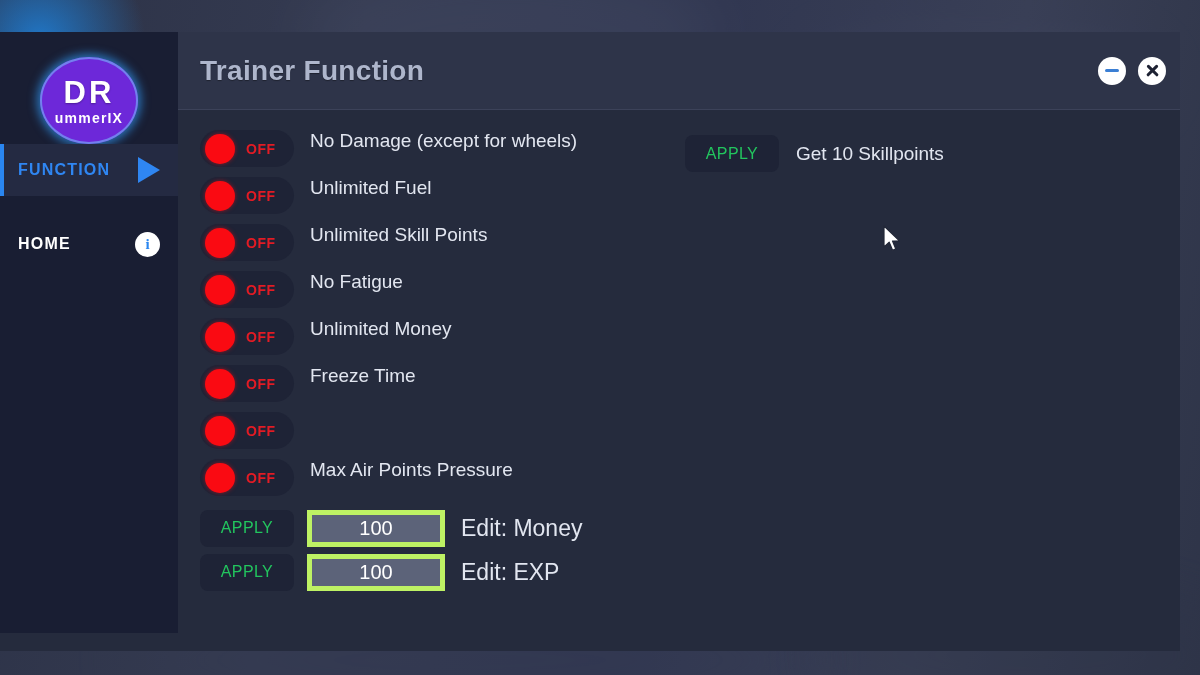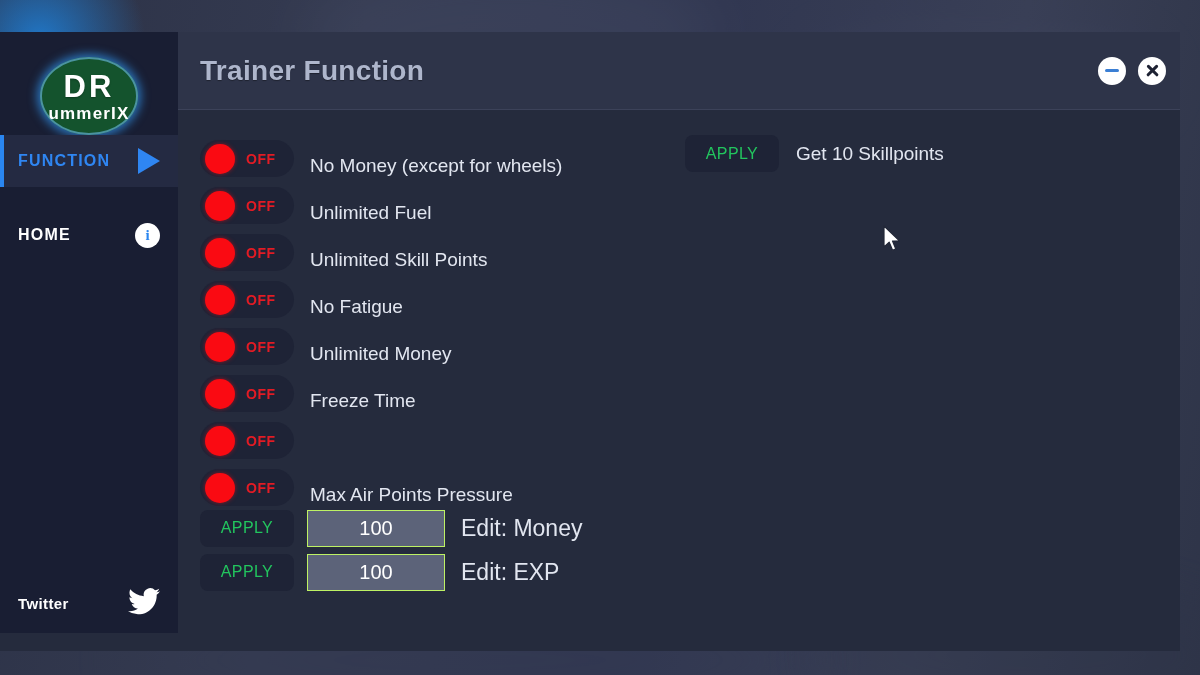--- a/index.html
+++ b/index.html
@@ -43,36 +43,36 @@
     background: #191e33;
     position: relative;
     flex: 0 0 178px;
     height: 601px;
   }
   .logo-wrap {
     display: flex; justify-content: center;
     padding-top: 25px;
   }
   .logo {
-    width: 98px; height: 78px; border-radius: 50%;
-    background: #14532d;
+    width: 98px; height: 87px; border-radius: 50%;
+    background: #6d28d9;
     box-shadow: 0 0 10px 3px rgba(50,160,255,0.65),
                 inset 0 0 0 2px rgba(120,200,255,0.55);
     display: flex; flex-direction: column;
     align-items: center; justify-content: center;
     line-height: 1;
   }
   .logo .dr {
     color: #ffffff; font-weight: bold;
     font-size: 31px; letter-spacing: 3px;
     text-shadow: 0 1px 2px rgba(0,0,0,.3);
   }
   .logo .sub {
     color: #ffffff; font-weight: bold;
-    font-size: 17px; letter-spacing: 1.2px;
+    font-size: 14px; letter-spacing: 1.2px;
     margin-top: 3px;
   }
 
   .nav-item {
     height: 52px;
     display: flex; align-items: center;
     padding: 0 18px;
     position: relative;
     cursor: pointer;
   }
@@ -170,21 +170,21 @@
   #content {
     flex: 1;
     display: flex;
     padding: 20px 0 0 22px;
     background: #252b3d;
   }
   #left-col { width: 480px; flex: 0 0 480px; }
   #right-col { flex: 1; padding-left: 5px; }
 
   .feature-row {
-    display: flex; align-items: flex-end;
+    display: flex; align-items: flex-start;
     height: 47px;
   }
   .toggle {
     width: 94px; height: 37px;
     border-radius: 19px;
     background: #1e2336;
     display: flex; align-items: center;
     padding-left: 5px;
     cursor: pointer;
     flex: 0 0 94px;
@@ -216,21 +216,21 @@
     display: flex; align-items: center; justify-content: center;
     cursor: pointer;
     flex: 0 0 94px;
     border: none;
     font-family: "Liberation Sans", sans-serif;
   }
   .num-input {
     width: 138px; height: 37px;
     margin-left: 13px;
     background: #5c6379;
-    border: 1px solid #bef264;
+    border: 5px solid #bef264;
     color: #ffffff;
     font-size: 20px;
     text-align: center;
     font-family: "Liberation Sans", sans-serif;
     flex: 0 0 138px;
   }
   .edit-label {
     color: #e2e6f0;
     font-size: 23px;
     margin-left: 16px;
@@ -278,29 +278,20 @@
       <span class="nav-spacer"></span>
       <span class="play-tri"></span>
     </div>
 
     <div class="nav-item" id="nav-home">
       <span class="nav-label">HOME</span>
       <span class="nav-spacer"></span>
       <span class="info-badge">i</span>
     </div>
 
-    <div id="twitter-row">
-      <span class="tw-label">Twitter</span>
-      <span class="spacer"></span>
-      <span>
-        <svg width="32" height="27" viewBox="0 0 24 20" aria-hidden="true">
-          <path fill="#ffffff" d="M24 2.3c-.9.4-1.8.7-2.8.8 1-.6 1.8-1.6 2.2-2.7-1 .6-2 1-3.1 1.2A4.9 4.9 0 0 0 11.9 6c-4.1-.2-7.7-2.2-10.1-5.1-.4.7-.7 1.6-.7 2.5 0 1.7.9 3.2 2.2 4.1-.8 0-1.6-.2-2.2-.6v.1c0 2.4 1.7 4.3 3.9 4.8-.4.1-.9.2-1.3.2-.3 0-.6 0-.9-.1.6 2 2.4 3.4 4.6 3.4-1.7 1.3-3.8 2.1-6.1 2.1H0a13.8 13.8 0 0 0 7.5 2.2c9.1 0 14-7.5 14-14v-.6c1-.7 1.8-1.6 2.5-2.6z"></path>
-        </svg>
-      </span>
-    </div>
   </div>
 
   <div id="main">
 
     <div id="titlebar">
       <div id="page-title">Trainer Function</div>
       <div class="win-btns">
         <div class="win-btn">
           <span class="dash"></span>
         </div>
@@ -312,21 +303,21 @@
 
     <div id="content">
 
       <div id="left-col">
 
         <div class="feature-row">
           <div class="toggle">
             <span class="knob"></span>
             <span class="state">OFF</span>
           </div>
-          <span class="feature-label">No Money (except for wheels)</span>
+          <span class="feature-label">No Damage (except for wheels)</span>
         </div>
 
         <div class="feature-row">
           <div class="toggle">
             <span class="knob"></span>
             <span class="state">OFF</span>
           </div>
           <span class="feature-label">Unlimited Fuel</span>
         </div>
 

